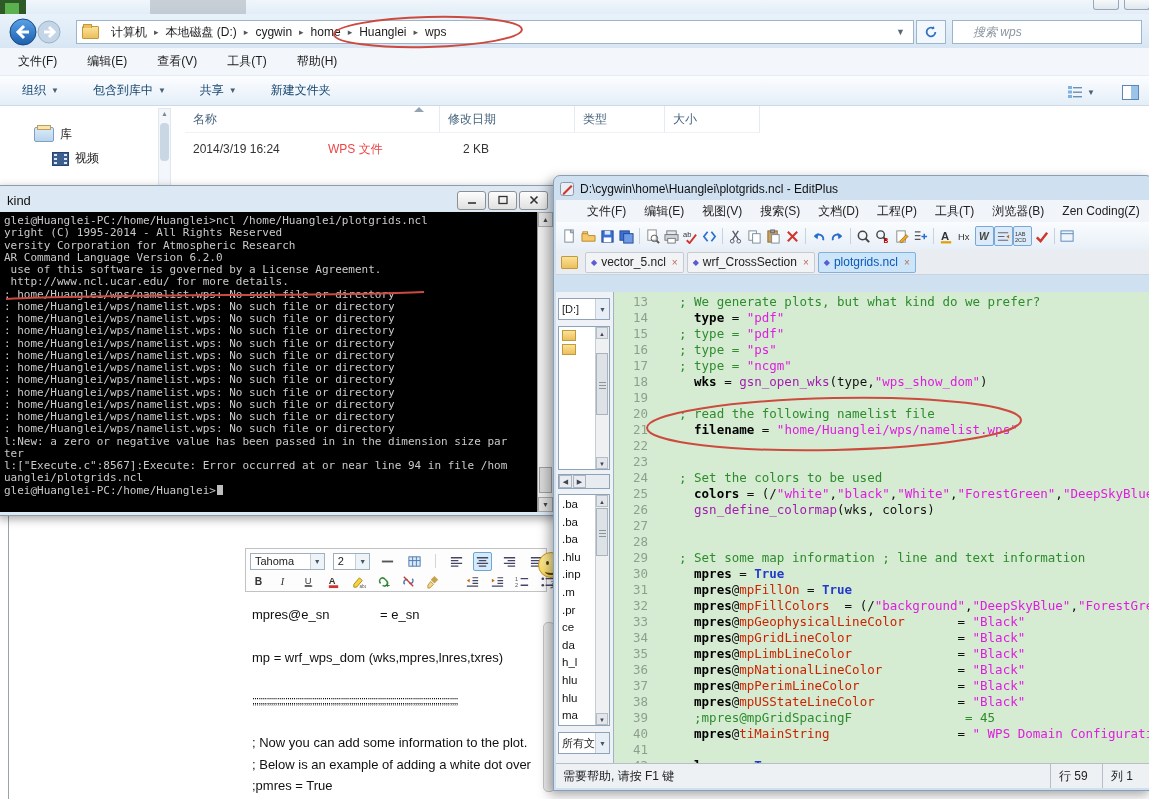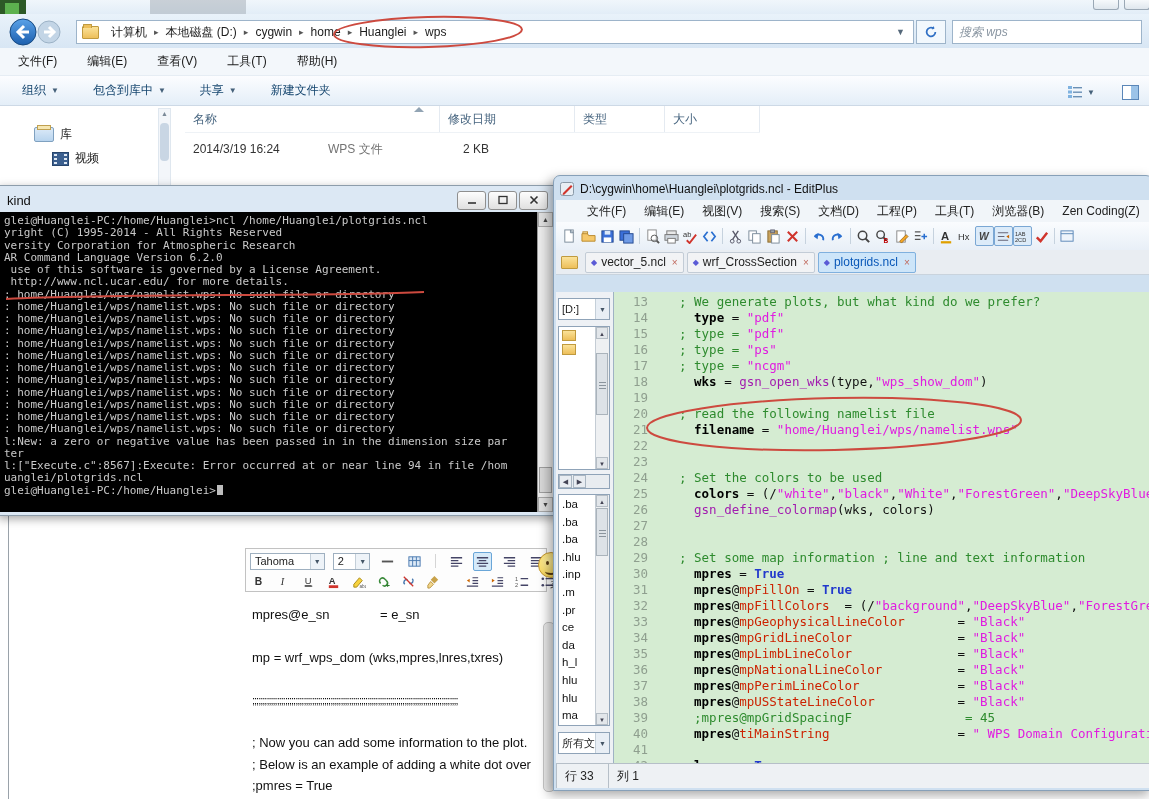--- a/index.html
+++ b/index.html
@@ -23,21 +23,21 @@
              border-radius:1px;margin:0 6px 0 5px;position:relative;flex:0 0 auto;}
   .bc-folder:before{content:"";position:absolute;left:0;top:-3px;width:7px;height:3px;background:#edbf5a;
              border:1px solid #c09a3e;border-bottom:none;border-radius:1px 1px 0 0;}
   .crumb{padding:0 6px;font-size:12px;color:#1b1b1b;line-height:22px;white-space:nowrap;}
   .csep{color:#555;font-size:9px;padding:0 1px;}
   .bc-dd{margin-left:auto;margin-right:8px;color:#55687a;font-size:9px;}
   .refresh-btn{position:absolute;left:916px;top:20px;width:30px;height:24px;background:#f2f8fd;
                border:1px solid #9db4ca;box-sizing:border-box;display:flex;align-items:center;justify-content:center;}
   .search-box{position:absolute;left:952px;top:20px;width:190px;height:24px;background:#fff;
               border:1px solid #9db4ca;box-sizing:border-box;font-size:12px;font-style:italic;
-              color:#8a96a2;line-height:22px;padding-left:6px;}
+              color:#8a96a2;line-height:22px;padding-left:20px;}
   .exp-menu{position:absolute;left:0;top:48px;width:1149px;height:28px;background:#f3f7fb;
             border-bottom:1px solid #e6edf4;display:flex;align-items:center;padding-left:18px;box-sizing:border-box;}
   .mitem{font-size:12px;color:#1a1a1a;margin-right:30px;}
   .exp-tool{position:absolute;left:0;top:76px;width:1149px;height:30px;
             background:linear-gradient(#fcfdff,#e4eef8);border-bottom:1px solid #cdd9e6;
             display:flex;align-items:center;padding-left:22px;box-sizing:border-box;}
   .titem{font-size:12px;color:#15456e;margin-right:34px;display:flex;align-items:center;gap:5px;}
   .titem .dd{font-size:8px;color:#45617a;}
   .view-btn{position:absolute;left:1058px;top:82px;width:46px;height:20px;display:flex;align-items:center;gap:4px;justify-content:center;}
   .prev-btn{position:absolute;left:1116px;top:82px;width:28px;height:20px;display:flex;align-items:center;justify-content:center;}
@@ -252,21 +252,21 @@
     <div class="exp-headers">
         <span class="hcell" style="width:255px">名称</span>
         <span class="hcell" style="width:135px">修改日期</span>
         <span class="hcell" style="width:90px">类型</span>
         <span class="hcell" style="width:95px">大小</span>
       </div>
     <div class="sort-arrow"></div>
 
     <div class="exp-row">
       <span class="rcell" style="width:135px;color:#333">2014/3/19 16:24</span>
-      <span class="rcell" style="width:90px;color:#737373">WPS 文件</span>
+      <span class="rcell" style="width:90px;color:#ef4444">WPS 文件</span>
       <span class="rcell rsize" style="width:95px;color:#333">2 KB</span>
     </div>
 
     <div class="sb-item" style="left:34px;top:126px">
       <span class="lib-icon"></span>
       <span>库</span>
     </div>
     <div class="sb-item" style="left:52px;top:150px">
       <span class="vid-icon"></span>
       <span>视频</span>
@@ -689,21 +689,22 @@
           <div class="lp-box lp-combo" style="top:440px;height:22px">
             <span class="cv">所有文件</span>
             <span class="ca">▼</span>
           </div>
         </div>
         <div class="ep-code">
           <div class="codelines"><div class="cl"><span class="ln">13</span><span class="codetext"><span class="c-com">; We generate plots, but what kind do we prefer?</span></span></div><div class="cl"><span class="ln">14</span><span class="codetext"><span class="c-p">  </span><span class="c-k">type</span><span class="c-p"> = </span><span class="c-s">"pdf"</span></span></div><div class="cl"><span class="ln">15</span><span class="codetext"><span class="c-com">; type = </span><span class="c-s">"pdf"</span></span></div><div class="cl"><span class="ln">16</span><span class="codetext"><span class="c-com">; type = </span><span class="c-s">"ps"</span></span></div><div class="cl"><span class="ln">17</span><span class="codetext"><span class="c-com">; type = </span><span class="c-s">"ncgm"</span></span></div><div class="cl"><span class="ln">18</span><span class="codetext"><span class="c-p">  </span><span class="c-k">wks</span><span class="c-p"> = </span><span class="c-f">gsn_open_wks</span><span class="c-p">(type,</span><span class="c-s">"wps_show_dom"</span><span class="c-p">)</span></span></div><div class="cl"><span class="ln">19</span><span class="codetext"></span></div><div class="cl"><span class="ln">20</span><span class="codetext"><span class="c-com">; read the following namelist file</span></span></div><div class="cl"><span class="ln">21</span><span class="codetext"><span class="c-p">  </span><span class="c-k">filename</span><span class="c-p"> = </span><span class="c-s">"home/Huanglei/wps/namelist.wps"</span></span></div><div class="cl"><span class="ln">22</span><span class="codetext"></span></div><div class="cl"><span class="ln">23</span><span class="codetext"></span></div><div class="cl"><span class="ln">24</span><span class="codetext"><span class="c-com">; Set the colors to be used</span></span></div><div class="cl"><span class="ln">25</span><span class="codetext"><span class="c-p">  </span><span class="c-k">colors</span><span class="c-p"> = (/</span><span class="c-s">"white"</span><span class="c-p">,</span><span class="c-s">"black"</span><span class="c-p">,</span><span class="c-s">"White"</span><span class="c-p">,</span><span class="c-s">"ForestGreen"</span><span class="c-p">,</span><span class="c-s">"DeepSkyBlue</span></span></div><div class="cl"><span class="ln">26</span><span class="codetext"><span class="c-p">  </span><span class="c-f">gsn_define_colormap</span><span class="c-p">(wks, colors)</span></span></div><div class="cl"><span class="ln">27</span><span class="codetext"></span></div><div class="cl"><span class="ln">28</span><span class="codetext"></span></div><div class="cl"><span class="ln">29</span><span class="codetext"><span class="c-com">; Set some map information ; line and text information</span></span></div><div class="cl"><span class="ln">30</span><span class="codetext"><span class="c-p">  </span><span class="c-k">mpres</span><span class="c-p"> = </span><span class="c-b">True</span></span></div><div class="cl"><span class="ln">31</span><span class="codetext"><span class="c-p">  </span><span class="c-k">mpres</span><span class="c-p">@</span><span class="c-a">mpFillOn</span><span class="c-p"> = </span><span class="c-b">True</span></span></div><div class="cl"><span class="ln">32</span><span class="codetext"><span class="c-p">  </span><span class="c-k">mpres</span><span class="c-p">@</span><span class="c-a">mpFillColors</span><span class="c-p">  = (/</span><span class="c-s">"background"</span><span class="c-p">,</span><span class="c-s">"DeepSkyBlue"</span><span class="c-p">,</span><span class="c-s">"ForestGre</span></span></div><div class="cl"><span class="ln">33</span><span class="codetext"><span class="c-p">  </span><span class="c-k">mpres</span><span class="c-p">@</span><span class="c-a">mpGeophysicalLineColor</span><span class="c-p">       = </span><span class="c-s">"Black"</span></span></div><div class="cl"><span class="ln">34</span><span class="codetext"><span class="c-p">  </span><span class="c-k">mpres</span><span class="c-p">@</span><span class="c-a">mpGridLineColor</span><span class="c-p">              = </span><span class="c-s">"Black"</span></span></div><div class="cl"><span class="ln">35</span><span class="codetext"><span class="c-p">  </span><span class="c-k">mpres</span><span class="c-p">@</span><span class="c-a">mpLimbLineColor</span><span class="c-p">              = </span><span class="c-s">"Black"</span></span></div><div class="cl"><span class="ln">36</span><span class="codetext"><span class="c-p">  </span><span class="c-k">mpres</span><span class="c-p">@</span><span class="c-a">mpNationalLineColor</span><span class="c-p">          = </span><span class="c-s">"Black"</span></span></div><div class="cl"><span class="ln">37</span><span class="codetext"><span class="c-p">  </span><span class="c-k">mpres</span><span class="c-p">@</span><span class="c-a">mpPerimLineColor</span><span class="c-p">             = </span><span class="c-s">"Black"</span></span></div><div class="cl"><span class="ln">38</span><span class="codetext"><span class="c-p">  </span><span class="c-k">mpres</span><span class="c-p">@</span><span class="c-a">mpUSStateLineColor</span><span class="c-p">           = </span><span class="c-s">"Black"</span></span></div><div class="cl"><span class="ln">39</span><span class="codetext"><span class="c-com">  ;mpres@mpGridSpacingF               = 45</span></span></div><div class="cl"><span class="ln">40</span><span class="codetext"><span class="c-p">  </span><span class="c-k">mpres</span><span class="c-p">@</span><span class="c-a">tiMainString</span><span class="c-p">                 = </span><span class="c-s">" WPS Domain Configuratio</span></span></div><div class="cl"><span class="ln">41</span><span class="codetext"></span></div><div class="cl"><span class="ln">42</span><span class="codetext"><span class="c-p">  </span><span class="c-k">lnres</span><span class="c-p"> = </span><span class="c-b">True</span></span></div></div>
         </div>
       </div>
       <div class="ep-status">
-        <span class="st-cell st-line">行 33</span>
+        <span class="st-main">需要帮助, 请按 F1 键</span>
+        <span class="st-cell st-line">行 59</span>
         <span class="st-cell st-col">列 1</span>
       </div>
     </div>
   </div>
 
   <svg id="anno">
     <ellipse class="red" cx="428" cy="32" rx="94" ry="15" fill="none" stroke-width="2" transform="rotate(-1.5 428 32)" stroke="#cd4a3f"></ellipse>
     <path class="red" d="M6 299 C 120 293, 320 297, 424 292" fill="none" stroke-width="2" stroke="#cd4a3f"></path>
     <ellipse class="red" cx="834" cy="424" rx="187" ry="26" fill="none" stroke-width="2" transform="rotate(-1.2 834 424)" stroke="#cd4a3f"></ellipse>
   </svg>

